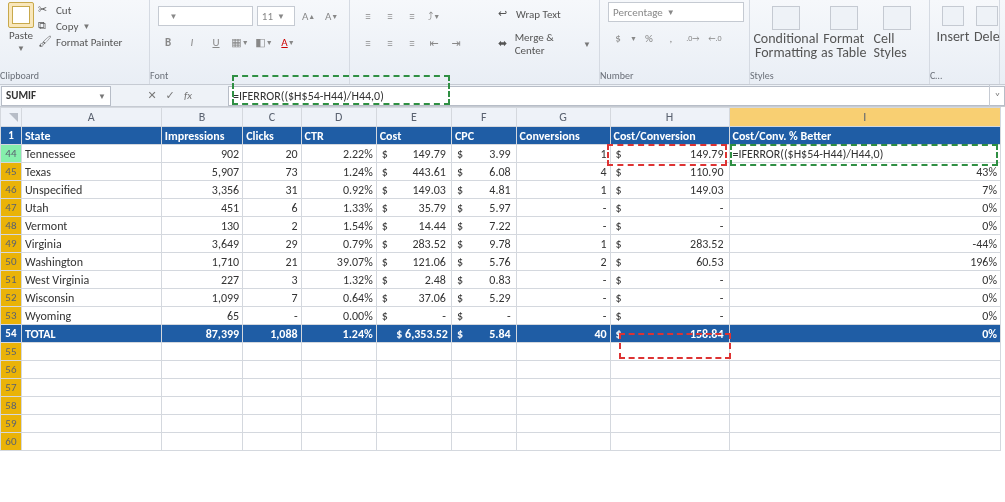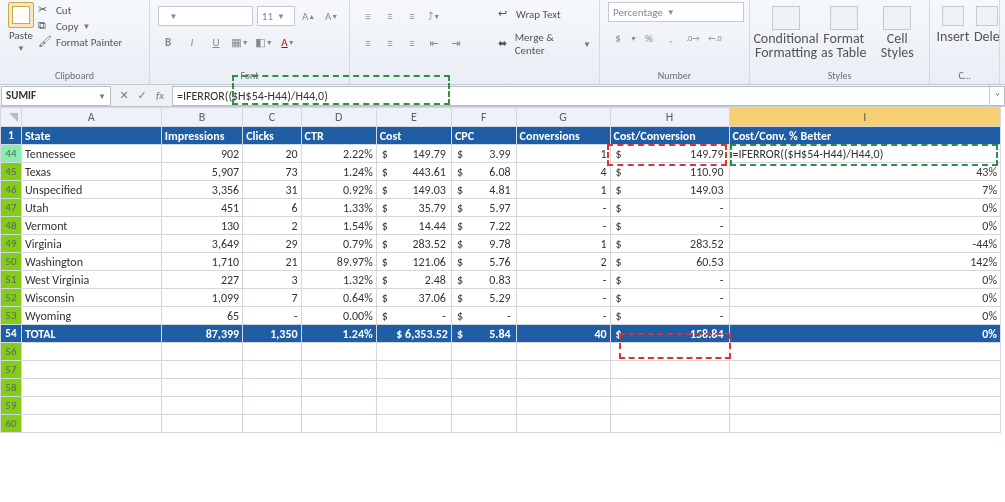--- a/index.html
+++ b/index.html
@@ -1,50 +1,50 @@
 <!DOCTYPE html>
 <html><head>
 <meta charset="utf-8">
 <style>
   * { box-sizing: border-box; font-family: "Segoe UI", Calibri, Arial, sans-serif; }
   body { margin: 0; background: #fff; width: 1005px; font-size: 11px; color: #333; }
   .ribbon { background: linear-gradient(#f6f8fb,#e9eef5); border-bottom: 1px solid #c6cbd3; display: flex; height: 85px; }
   .ribbon-group { border-right: 1px solid #d5dae2; padding: 2px 8px 0 8px; position: relative; display: flex; flex-direction: column; }
-  .ribbon-group .label { position: absolute; bottom: 2px; left: 0; right: 0; text-align: center; color: #6a6f78; font-size: 10px; }
+  .ribbon-group .label { position: absolute; bottom: 2px; left: 0; right: 0; color: #6a6f78; font-size: 10px; }
   .clip-col { display:flex; gap:4px; }
   .paste { display:flex; flex-direction:column; align-items:center; gap:1px; color:#555;}
   .paste .ic { width:26px; height:26px; background:#f9e7bb; border:1px solid #c8a94c; border-radius:2px; position:relative;}
   .paste .ic::after{content:""; position:absolute; inset:3px; background:#fff; border:1px solid #c8a94c;}
   .small-row{ display:flex; align-items:center; gap:4px; color:#555; font-size:11px; padding:1px 0;}
   .mini-ic{ width:14px; height:14px; display:inline-block; }
   .font-row,.font-row2{ display:flex; gap:4px; align-items:center; }
   .sel{ border:1px solid #c5cad2; background:#fff; height:20px; display:flex; align-items:center; padding:0 4px; color:#888;}
   .sel .dd{ margin-left:4px; font-size:8px; color:#888;}
   .toolbtn{ width:20px; height:20px; border:1px solid transparent; display:flex; align-items:center; justify-content:center; color:#888;}
   .align-grid{ display:grid; grid-template-columns:repeat(6,20px); gap:2px;}
   .num-row{ display:flex; gap:2px; align-items:center;}
   .styles-col{ display:flex; gap:6px; }
   .style-item{ display:flex; flex-direction:column; align-items:center; gap:2px; color:#555; font-size:14px; width:56px;}
   .style-ic{ width:28px; height:24px; background:#eef2f7; border:1px solid #c5cad2;}
   .cells-col{ display:flex; gap:6px;}
-  .namebar{ display:flex; align-items:center; border-bottom:1px solid #c6cbd3; height:22px; background:#eef2f7; position:relative;}
+  .namebar{ display:flex; align-items:center; border-bottom:1px solid #c6cbd3; height:22px; background:#eef2f7; position:relative;gap:28px;}
   .namebox{ width:110px; border:1px solid #b7bdc7; background:#fff; height:20px; margin:0 1px; display:flex; align-items:center; justify-content:space-between; padding:0 4px; font-size:11px;}
   .namebox .dd{font-size:8px; color:#777;}
   .fx-tools{ display:flex; gap:2px; padding:0 4px; color:#777;}
   .fx-tools span{ width:16px; text-align:center;}
   .fbar{ flex:1; border:1px solid #b7bdc7; background:#fff; height:20px; display:flex; align-items:center; padding:0 4px; font-size:12px; position:relative;}
   .dash-green{ position:absolute; border:2px dashed #2f8f43; pointer-events:none; }
   .dash-red{ position:absolute; border:2px dashed #d33; pointer-events:none; }
   .grid-wrap{ position:relative; overflow:hidden; }
   table{ border-collapse:collapse; table-layout:fixed; width:1001px; }
   col.row-h{ width:20px;} col.cA{width:134px;} col.cB{width:78px;} col.cC{width:56px;} col.cD{width:72px;} col.cE{width:72px;} col.cF{width:62px;} col.cG{width:90px;} col.cH{width:114px;} col.cI{width:260px;}
   th,td{ border:1px solid #d4d8de; height:18px; padding:0 3px; font-size:12px; white-space:nowrap; overflow:hidden;}
   .col-head th{ background:#eef2f8; color:#5a6270; font-weight:normal; text-align:center; height:19px;}
   .col-head th.sel-col{ background:#f8cf72;}
-  .row-head{ background:#84cc16; color:#5a6270; text-align:center; font-size:11px;}
+  .row-head{ background:#eab308; color:#5a6270; text-align:center; font-size:11px;}
   .row-head.sel-row{ background:#86efac; }
   tr.hdr td{ background:#1f5da5; color:#fff; font-weight:bold; }
   tr.hdr td.right{text-align:left;margin-top:18px;}
   tr.tot td{ background:#1f5da5; color:#fff; font-weight:bold; }
   .right{ text-align:right;}
   .money{ display:flex; justify-content:space-between;}
   .money .sym{ padding-left:2px;}
   .money .val{ padding-right:2px;margin-left:8px;}
   .corner{ background:#eef2f8;}
   .triangle{ width:0;height:0;border-left:9px solid transparent;border-top:9px solid #b7bdc7; margin-left:auto;}
@@ -160,21 +160,21 @@
       <div class="style-item">
           <div class="style-ic"></div>
           <span style="text-align:center;line-height:1">Conditional Formatting</span>
         </div>
       <div class="style-item">
           <div class="style-ic"></div>
           <span style="text-align:center;line-height:1">Format as Table</span>
         </div>
       <div class="style-item">
           <div class="style-ic"></div>
-          <span style="text-align:center;line-height:1">Cell Styles</span>
+          <span style="text-align:left;line-height:1">Cell Styles</span>
         </div>
     </div>
     <div class="label">Styles</div>
   </div>
 
   <div class="ribbon-group" style="width:70px">
     <div class="cells-col" style="margin-top:4px">
       <div class="style-item" style="width:30px">
           <div class="style-ic" style="width:22px;height:20px"></div>
           <span>Insert</span>
@@ -408,41 +408,41 @@
               <span class="val">283.52</span>
             </div>
           </td>
           <td class="right">-44%</td>
         </tr>
         <tr>
           <td class="row-head">50</td>
           <td>Washington</td>
           <td class="right">1,710</td>
           <td class="right">21</td>
-          <td class="right">89.97%</td>
+          <td class="right">39.07%</td>
           <td>
             <div class="money">
               <span class="sym">$</span>
               <span class="val">121.06</span>
             </div>
           </td>
           <td>
             <div class="money">
               <span class="sym">$</span>
               <span class="val">5.76</span>
             </div>
           </td>
           <td class="right">2</td>
           <td>
             <div class="money">
               <span class="sym">$</span>
               <span class="val">60.53</span>
             </div>
           </td>
-          <td class="right">142%</td>
+          <td class="right">196%</td>
         </tr>
         <tr>
           <td class="row-head">51</td>
           <td>West Virginia</td>
           <td class="right">227</td>
           <td class="right">3</td>
           <td class="right">1.32%</td>
           <td>
             <div class="money">
               <span class="sym">$</span>
@@ -517,41 +517,53 @@
             </div>
           </td>
           <td class="right">0%</td>
         </tr>
       </tbody>
   <tbody>
         <tr class="tot">
     <td class="row-head">54</td>
     <td>TOTAL</td>
     <td class="right">87,399</td>
-    <td class="right">1,350</td>
+    <td class="right">1,088</td>
     <td class="right">1.24%</td>
     <td class="right">$ 6,353.52</td>
     <td>
             <div class="money">
               <span class="sym">$</span>
               <span class="val">5.84</span>
             </div>
           </td>
     <td class="right">40</td>
     <td>
             <div class="money">
               <span class="sym">$</span>
               <span class="val">158.84</span>
             </div>
           </td>
     <td class="right">0%</td>
   </tr>
   </tbody>
       <tbody id="empty-rows">
         <tr>
+          <td class="row-head">55</td>
+          <td></td>
+          <td></td>
+          <td></td>
+          <td></td>
+          <td></td>
+          <td></td>
+          <td></td>
+          <td></td>
+          <td></td>
+        </tr>
+        <tr>
           <td class="row-head">56</td>
           <td></td>
           <td></td>
           <td></td>
           <td></td>
           <td></td>
           <td></td>
           <td></td>
           <td></td>
           <td></td>

